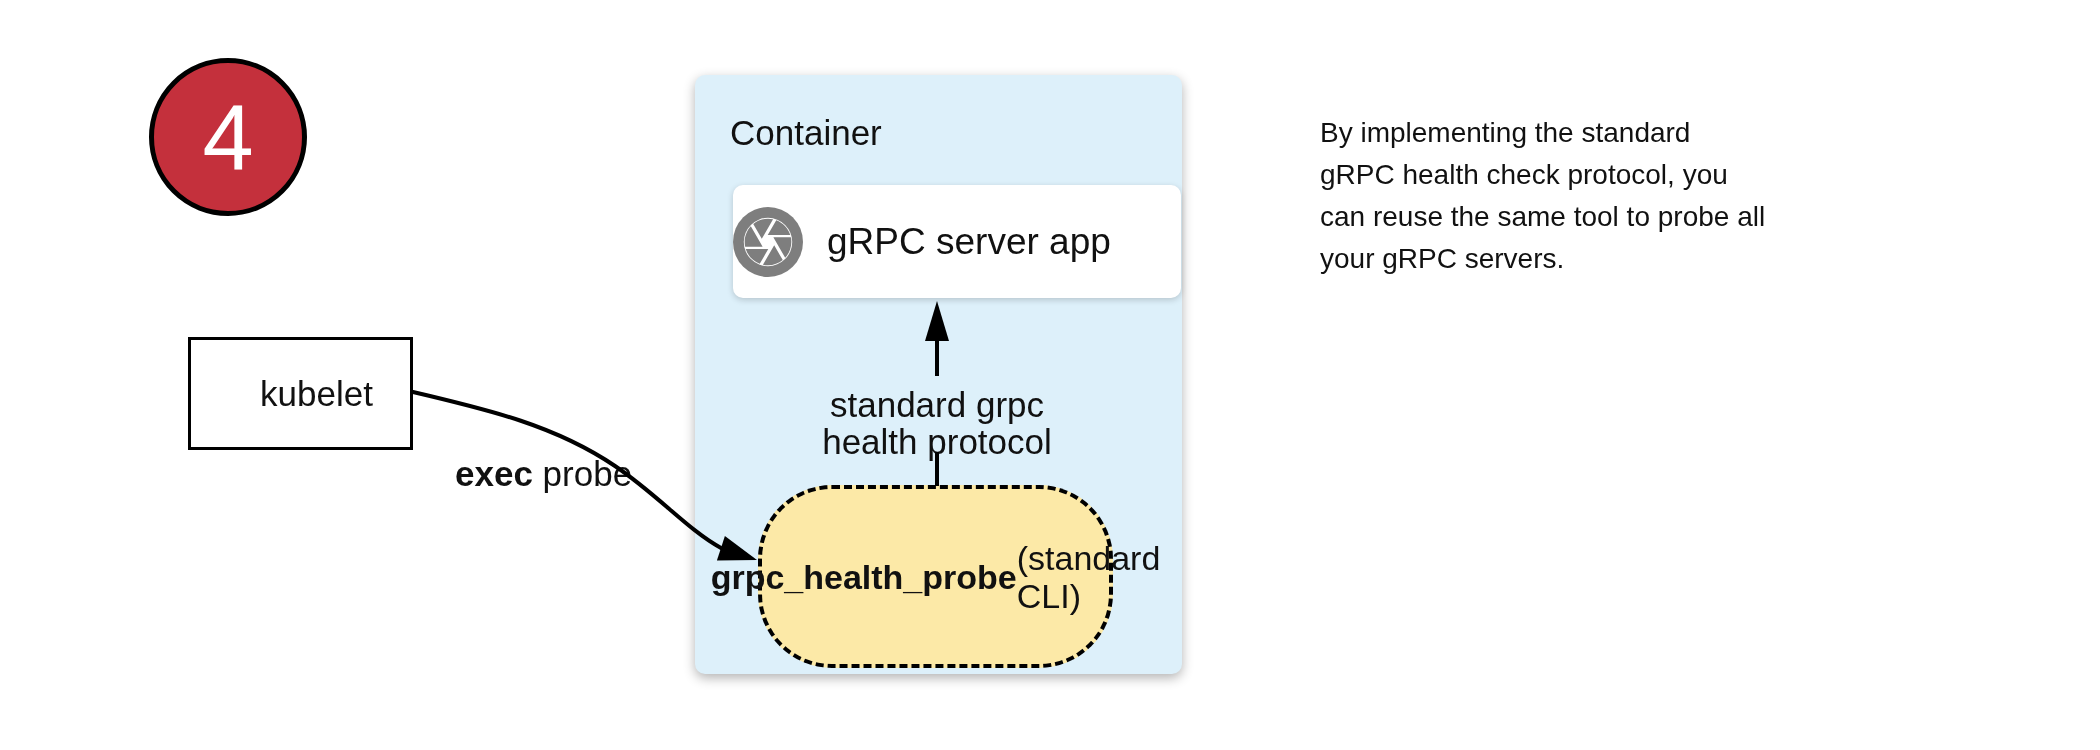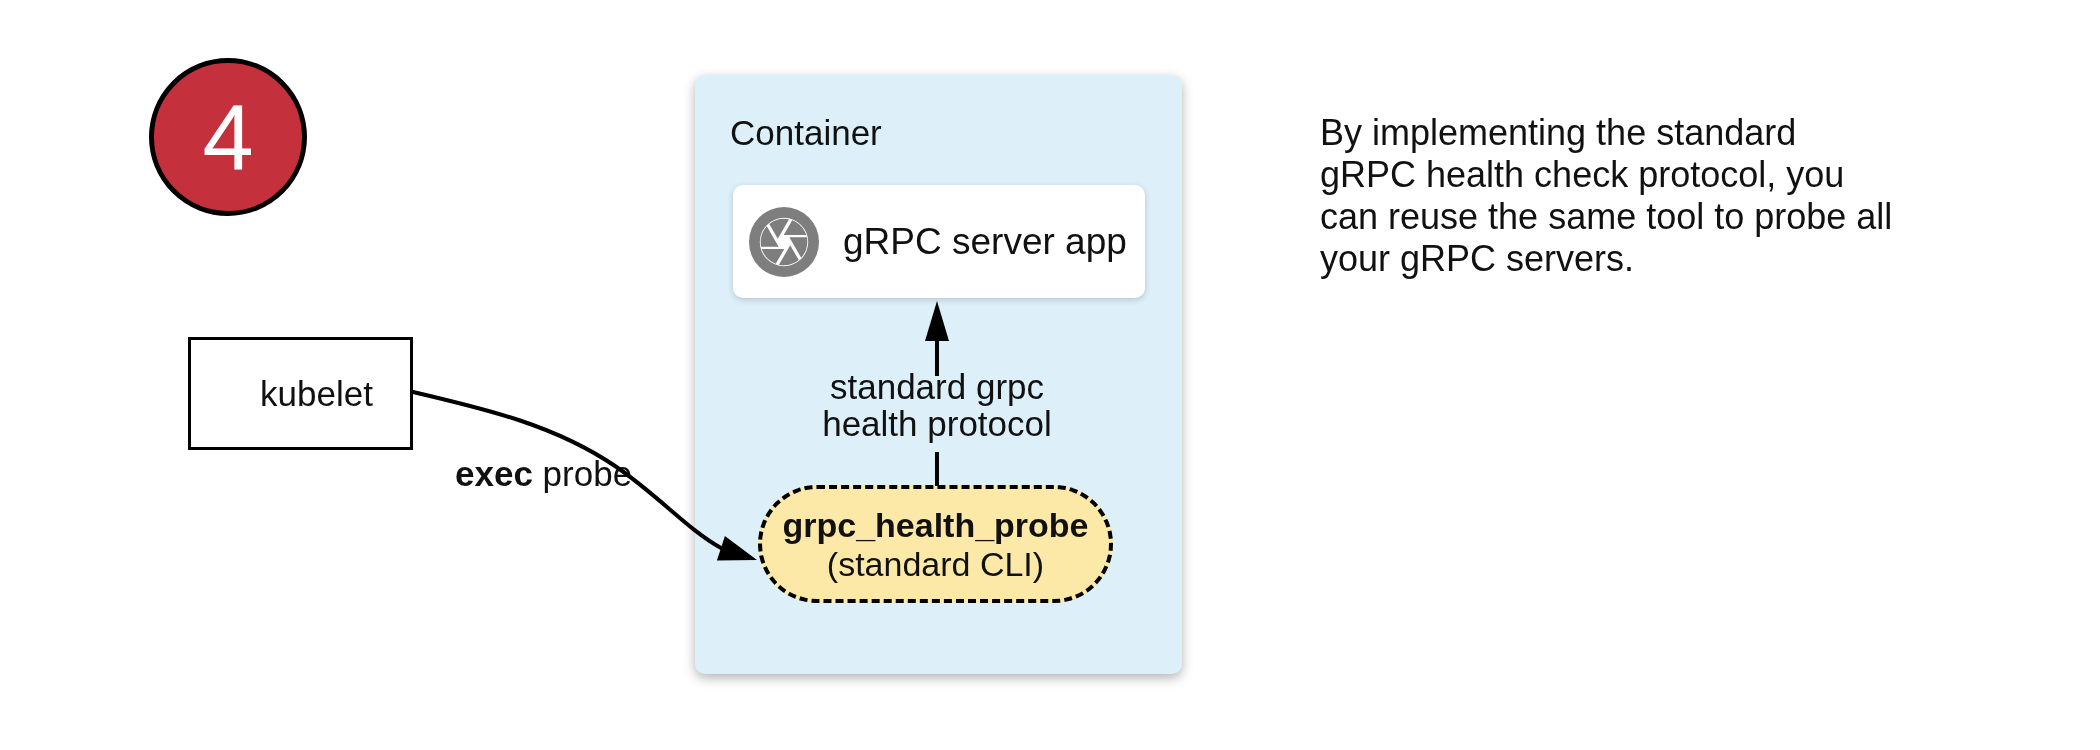--- a/index.html
+++ b/index.html
@@ -36,43 +36,43 @@
   .container-bg{
     position:absolute;left:695px;top:75px;width:487px;height:599px;
     background:var(--container-bg);border-radius:10px;
     box-shadow:0 4px 12px rgba(0,0,0,0.30);
   }
   .container-label{
     position:absolute;left:730px;top:113px;font-size:35px;
   }
 
   .server-box{
-    position:absolute;left:733px;top:185px;width:412px;height:113px;
+    position:absolute;left:733px;top:185px;width:448px;height:113px;
     background:#fff;border-radius:10px;
     box-shadow:0 2px 6px rgba(0,0,0,0.18);
-    display:flex;align-items:center;gap:24px;padding-left:16px;
+    display:flex;align-items:center;gap:24px;
   }
   .server-box .label{font-size:37px;}
 
   .protocol-label{
-    position:absolute;left:762px;top:368px;width:350px;
+    position:absolute;left:762px;top:386px;width:350px;
     text-align:center;font-size:35px;line-height:37px;white-space:pre-line;
   }
 
   .probe-pill{
-    position:absolute;left:758px;top:485px;width:355px;height:118px;
+    position:absolute;left:758px;top:485px;width:355px;height:183px;
     background:var(--probe-bg);border:4px dashed #000;border-radius:74px;
-    display:flex;flex-direction:column;align-items:center;justify-content:center;
+    display:flex;flex-direction:row;align-items:center;justify-content:center;
   }
   .probe-pill .title{font-size:34px;font-weight:bold;line-height:40px;}
   .probe-pill .subtitle{font-size:34px;line-height:38px;}
 
   .note{
     position:absolute;left:1320px;top:112px;width:640px;
-    font-size:36px;line-height:42px;white-space:pre-line;
+    font-size:28px;line-height:42px;white-space:pre-line;
   }
 
   svg.overlay{position:absolute;left:0;top:0;pointer-events:none;}
 </style>
 </head>
 <body>
 
 <div class="canvas">
 
   <div class="step-circle">

